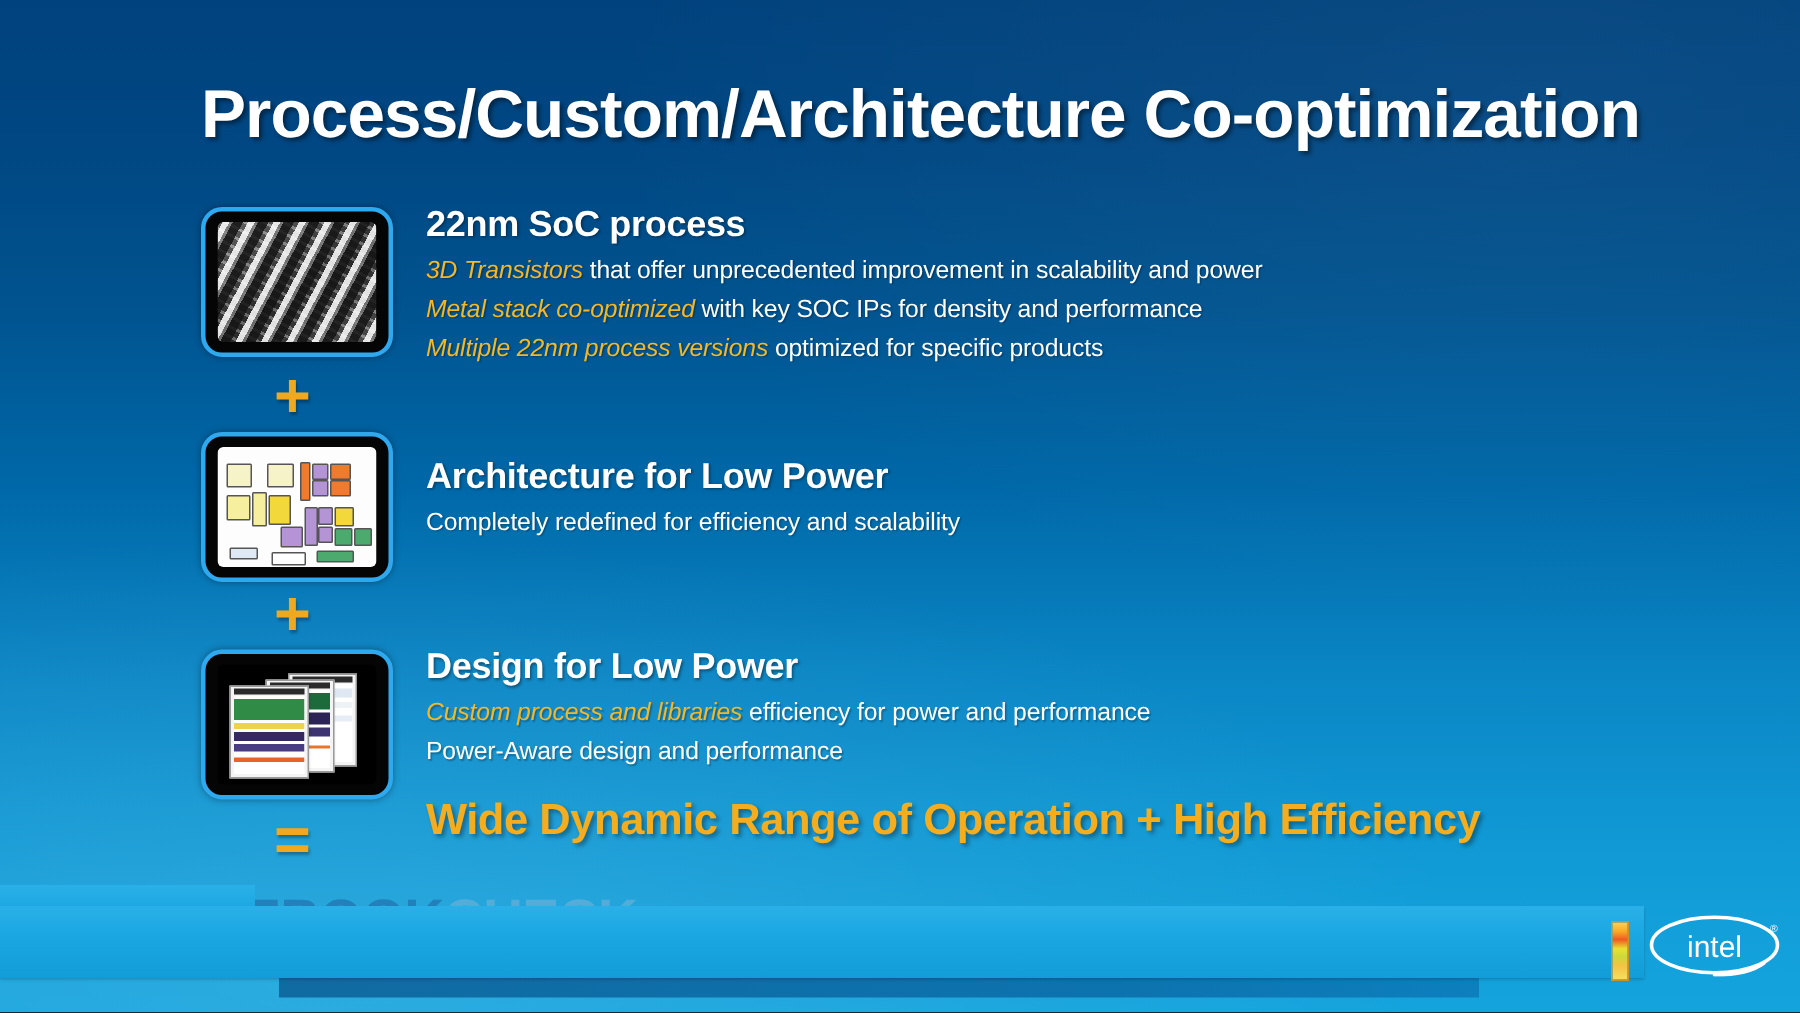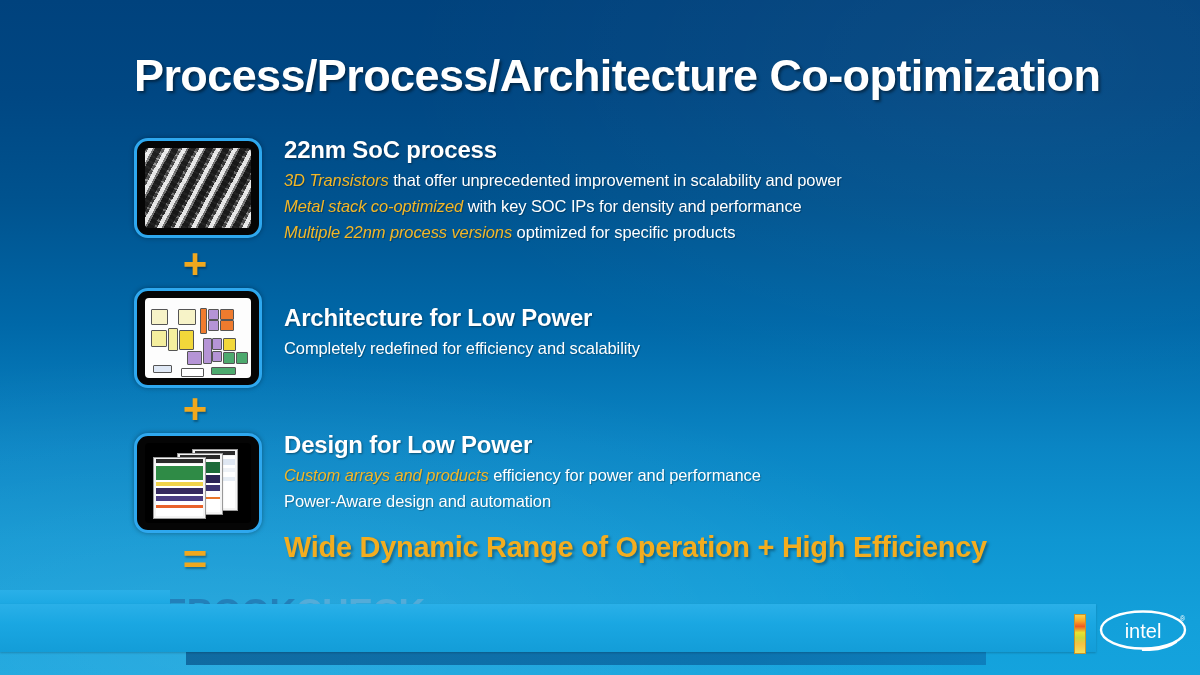--- a/index.html
+++ b/index.html
@@ -228,21 +228,21 @@
   #wm-text .a { color: #1f5f9c; }
   #wm-text .b { color: #7fb4d8; }
 </style>
 </head>
 <body>
 
 <div id="slide">
 
   <div id="bg-sheen"></div>
 
-  <div id="title">Process/Process/Architecture Co-optimization</div>
+  <div id="title">Process/Custom/Architecture Co-optimization</div>
 
   <div class="row" style="top:138px; height:94px;">
     <div class="thumb">
       <div class="thumb-inner">
         <div class="sem"></div>
       </div>
     </div>
     <div class="txt" style="top:-2px;">
       <div class="head">22nm SoC process</div>
       <div class="sub"><span class="hl">3D Transistors</span><span> that offer unprecedented improvement in scalability and power</span></div>
@@ -321,22 +321,22 @@
               <div class="wband" style="top:46%; height:12%; background:#35295e;"></div>
               <div class="wband" style="top:62%; height:10%; background:#4a3c82;"></div>
               <div class="wband" style="top:80%; height:5%;  background:#e8622a;"></div>
             </div>
           </div>
         </div>
       </div>
     </div>
     <div class="txt" style="top:-2px;">
       <div class="head">Design for Low Power</div>
-      <div class="sub"><span class="hl">Custom arrays and products</span><span> efficiency for power and performance</span></div>
-      <div class="sub"><span class="hl"></span><span>Power-Aware design and automation</span></div>
+      <div class="sub"><span class="hl">Custom process and libraries</span><span> efficiency for power and performance</span></div>
+      <div class="sub"><span class="hl"></span><span>Power-Aware design and performance</span></div>
     </div>
   </div>
 
   <div class="row" style="top:539px;">
     <div class="op">=</div>
   </div>
 
   <div id="concl">Wide Dynamic Range of Operation + High Efficiency</div>
 
   <div id="watermark">

